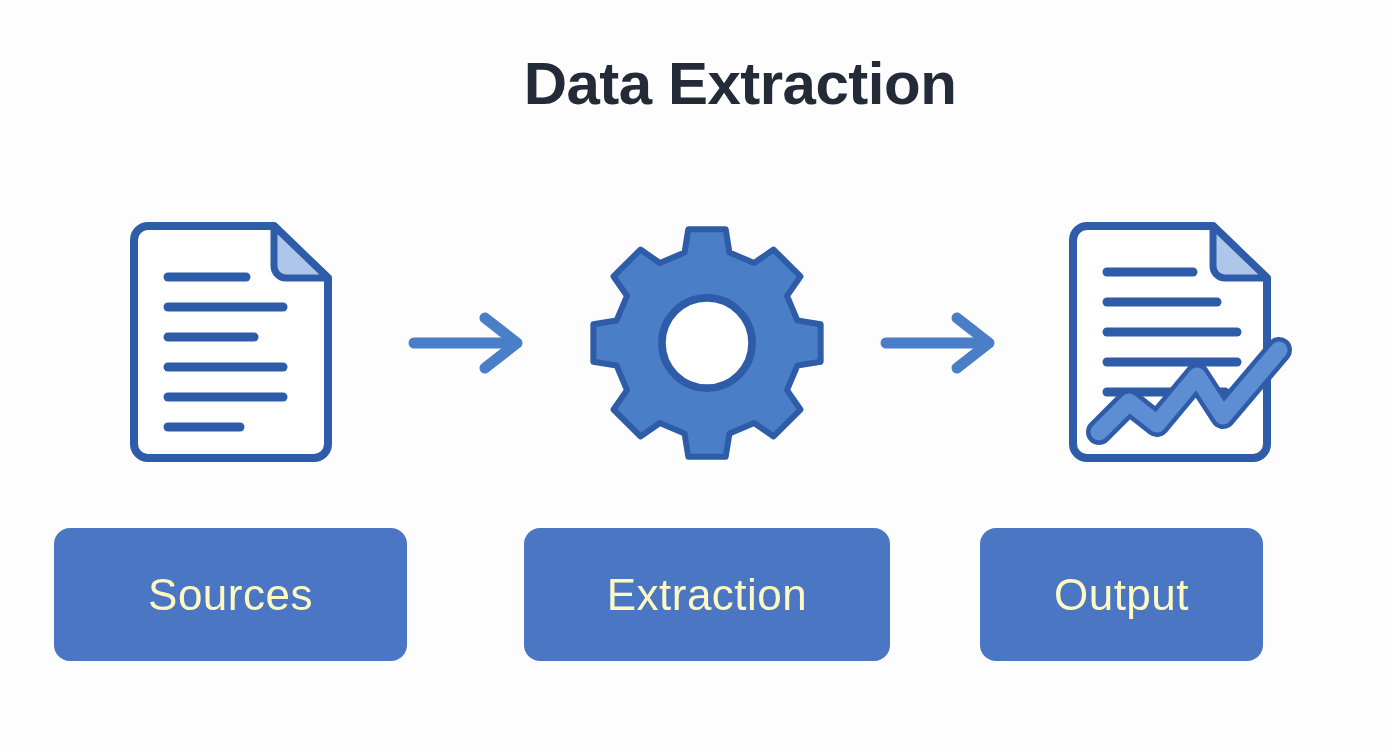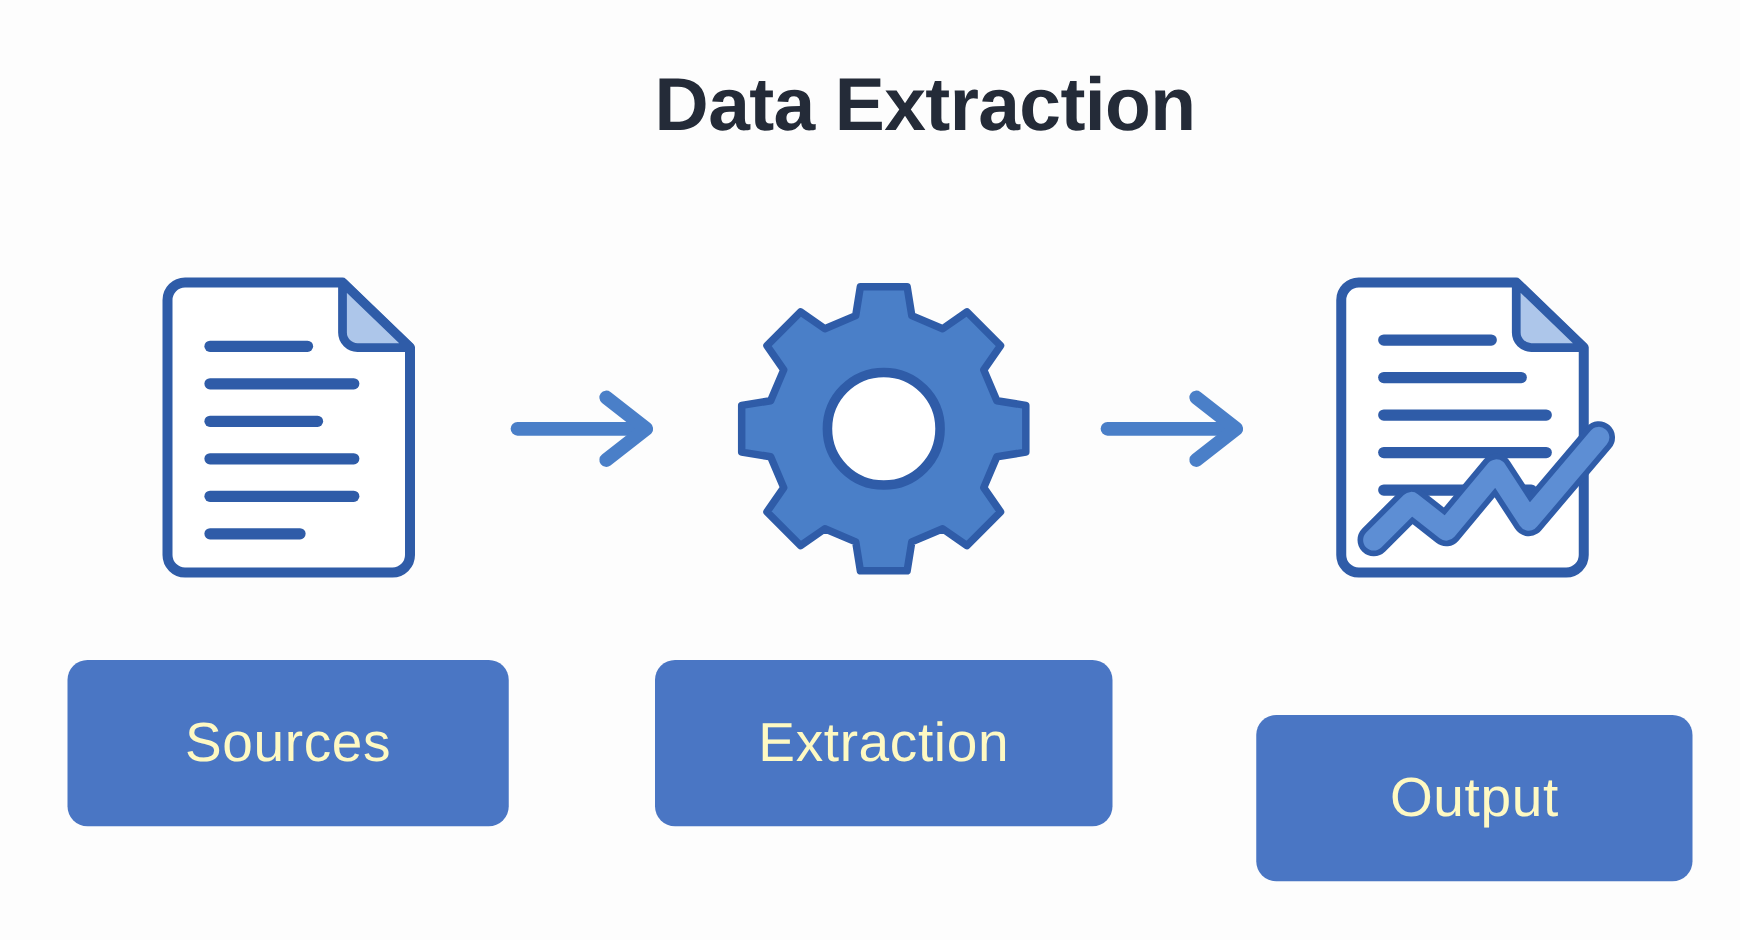--- a/index.html
+++ b/index.html
@@ -88,21 +88,21 @@
     justify-content: center;
     color: #fef9c3;
     font-size: 44px;
     font-weight: 400;
     letter-spacing: 0.5px;
     box-sizing: border-box;
     user-select: none;
   }
   .pill-1 { left: 54px;   width: 353px; }
   .pill-2 { left: 524px;  width: 366px; }
-  .pill-3 { left: 1005px; width: 349px; margin-top: 44px; }
+  .pill-3 { left: 980px; width: 283px; }
 
   svg { display: block; overflow: visible; }
 </style>
 </head>
 <body>
 
 <div id="diagram-root">
 
   <div class="title">Data Extraction</div>
 

